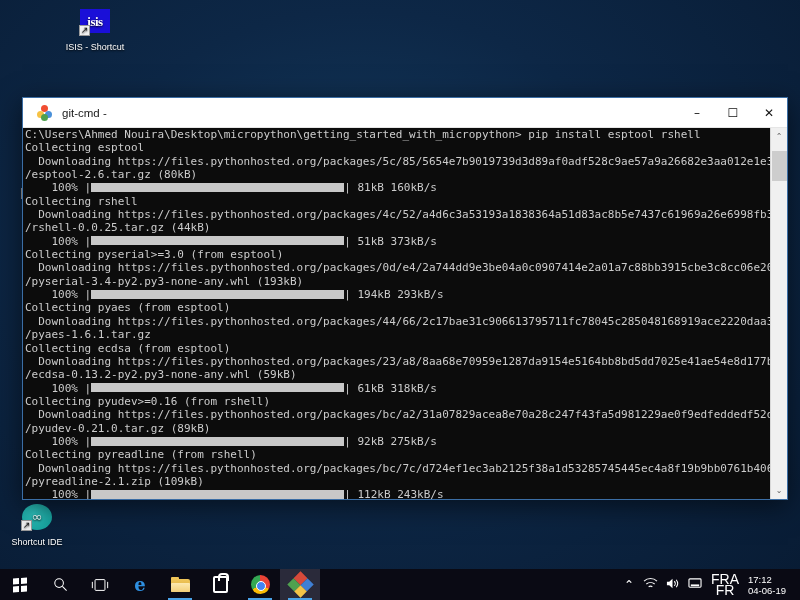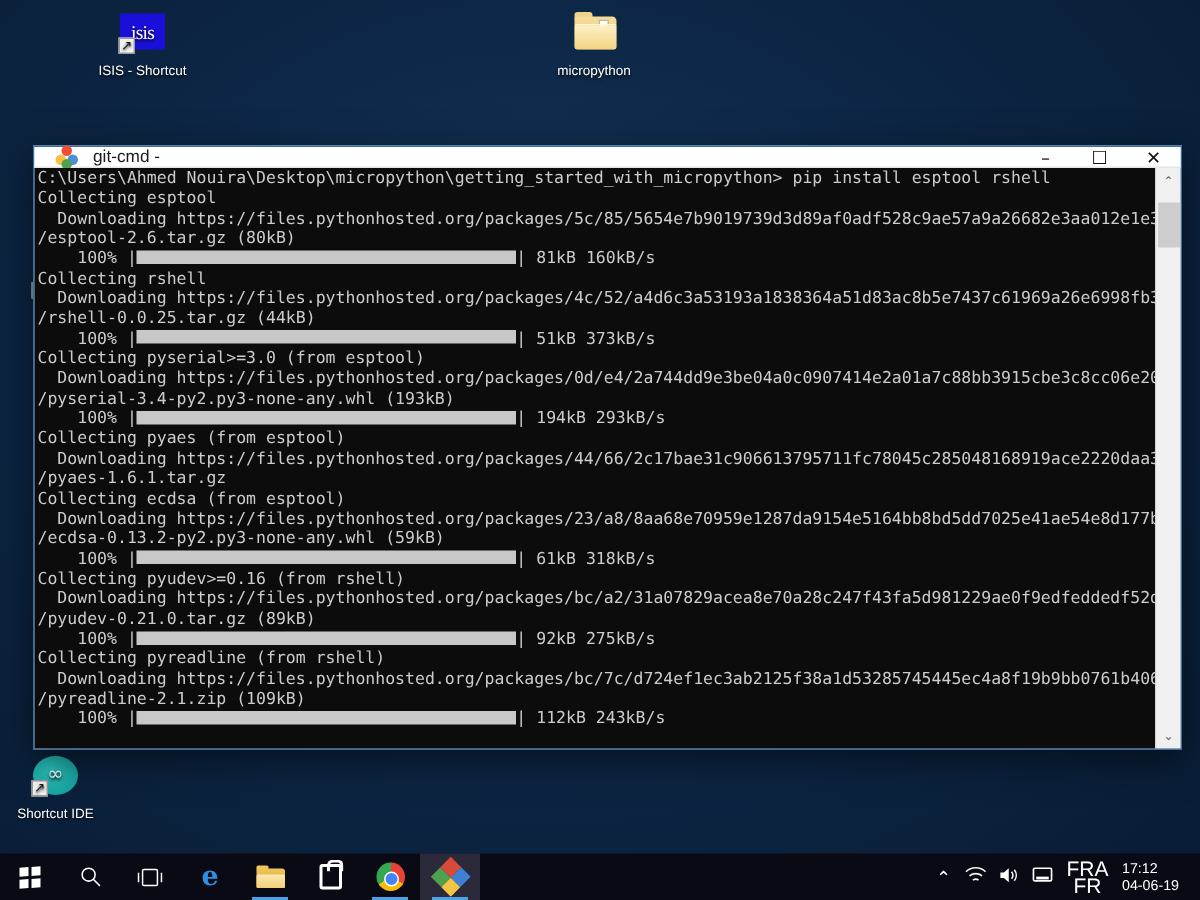--- a/index.html
+++ b/index.html
@@ -52,21 +52,21 @@
     border:2px solid #2aa3d6;
   }
 
   
   .isis-box {
     position:absolute; left:2px; top:4px; width:30px; height:24px;
     background:#1a0fd8;
     display:flex; align-items:center; justify-content:center;
   }
   .isis-txt {
-    color:#ffffff; font-size:13px; font-weight:normal; letter-spacing:-0.5px;
+    color:#ffffff; font-size:13px; font-weight:bold; letter-spacing:-0.5px;
     font-family:"Liberation Serif", serif;
   }
   .shortcut-arrow {
     position:absolute; left:1px; bottom:3px; width:11px; height:11px;
     background:#f2f2f2; border:1px solid #9a9a9a;
     color:#1c1c1c; font-size:9px; line-height:9px; text-align:center;
   }
 
   
   .folder-back {
@@ -116,21 +116,21 @@
   
   #window {
     position:absolute;
     left:22px; top:97px; width:766px; height:403px;
     background:#ffffff;
     border:1px solid #3b6ea5;
     box-shadow: 0 6px 26px rgba(0,0,0,.55);
     display:flex; flex-direction:column;
   }
   #titlebar {
-    height:14px;
+    height:30px;
     background:#ffffff;
     display:flex; align-items:center;
     border-bottom:1px solid #e6e6e6;
     flex:0 0 auto;
   }
   .tb-icon {
     width:16px; height:16px; margin-left:14px; margin-right:9px;
     position:relative; flex:0 0 auto;
   }
   .git-petal { position:absolute; width:7px; height:7px; border-radius:50%; }
@@ -296,29 +296,20 @@
   <div class="dicon" style="left:58px; top:5px;">
     <div class="glyph">
       <div class="isis-box">
           <span class="isis-txt">isis</span>
         </div>
       <div class="shortcut-arrow">↗</div>
     </div>
     <span class="cap">ISIS - Shortcut</span>
   </div>
 
-  <div class="dicon" style="left:359px; top:5px;">
-    <div class="glyph">
-      <div class="folder-tab"></div>
-      <div class="folder-back"></div>
-      <div class="folder-doc"></div>
-      <div class="folder-front"></div>
-    </div>
-    <span class="cap">micropython</span>
-  </div>
 
   <div class="dicon" style="left:0px; top:500px;">
     <div class="glyph">
       <div class="ard-circle"></div>
       <div class="ard-inf">∞</div>
       <div class="shortcut-arrow">↗</div>
     </div>
     <span class="cap">Shortcut IDE</span>
   </div>
 

